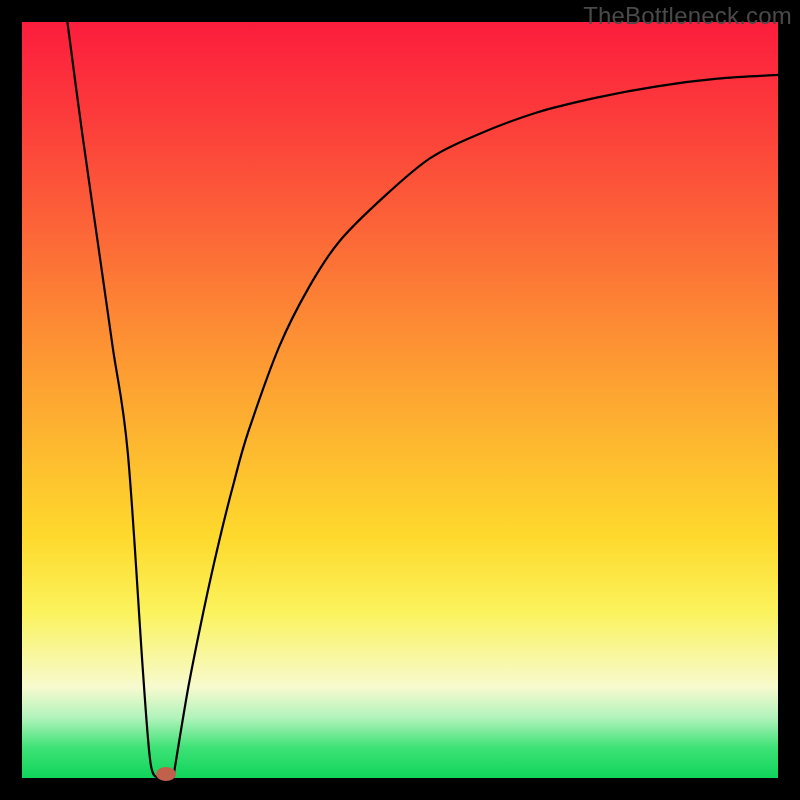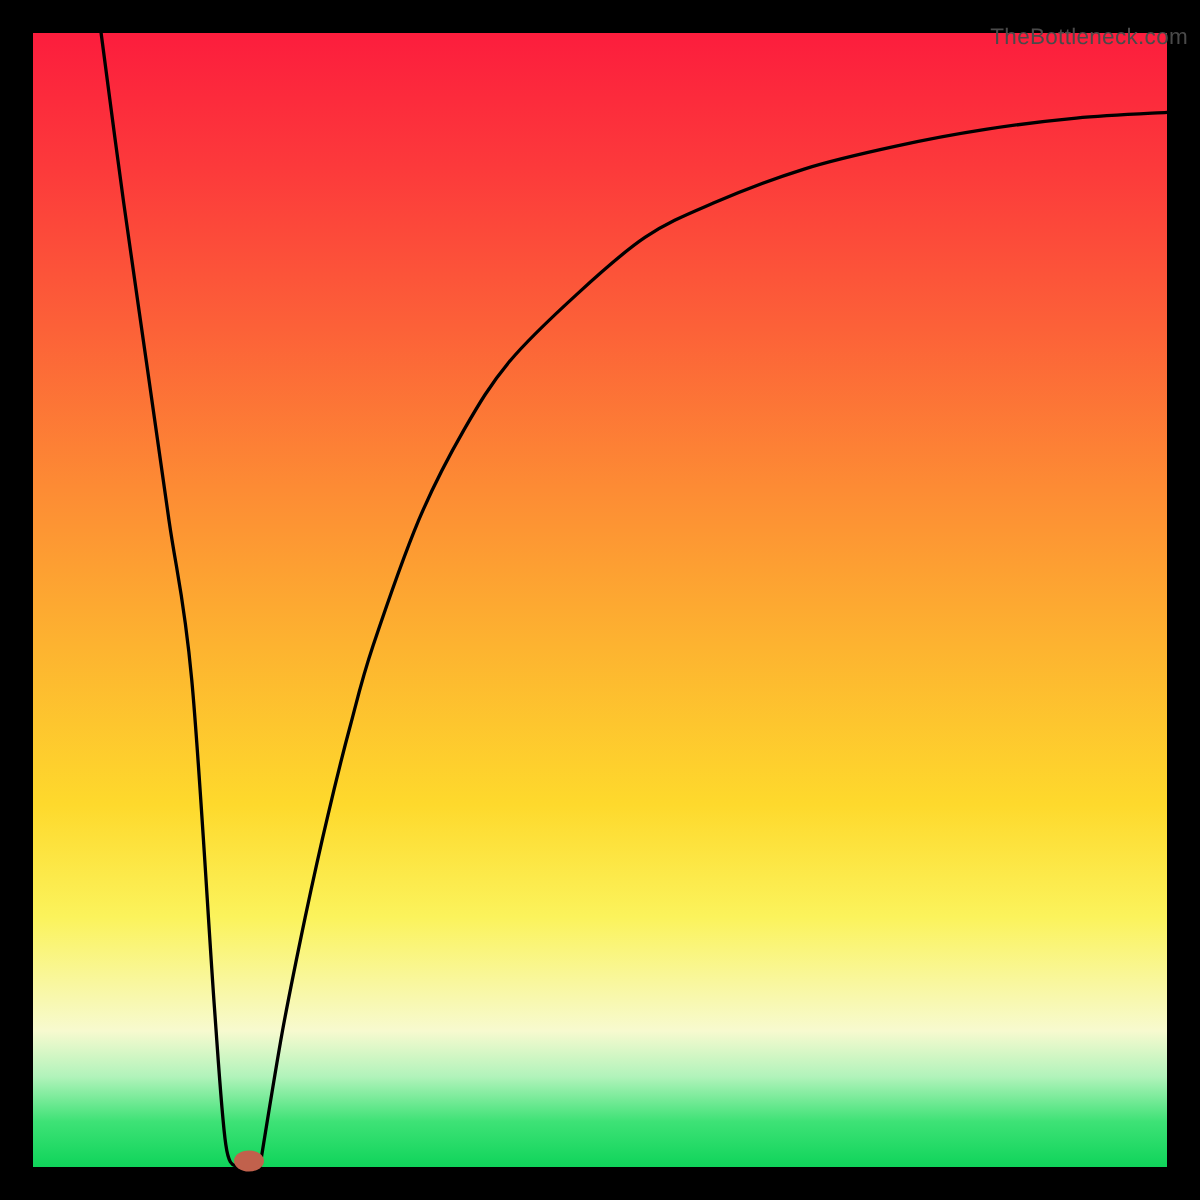--- a/index.html
+++ b/index.html
@@ -36,24 +36,24 @@
       #f7facf 88%,
       #b2f3bb 92%,
       #3ee276 96%,
       #0fd45a 100%
     );
     box-sizing: border-box;
   }
   
   .watermark {
     position: absolute;
-    top: 16px;
+    top: 2px;
     right: 8px;
     color: #4a4a4a;
-    font-size: 15px;
+    font-size: 24px;
     font-weight: 500;
     letter-spacing: 0.2px;
     font-family: Arial, Helvetica, sans-serif;
   }
   
   .marker {
     position: absolute;
     width: 20px;
     height: 14px;
     border-radius: 50%;

